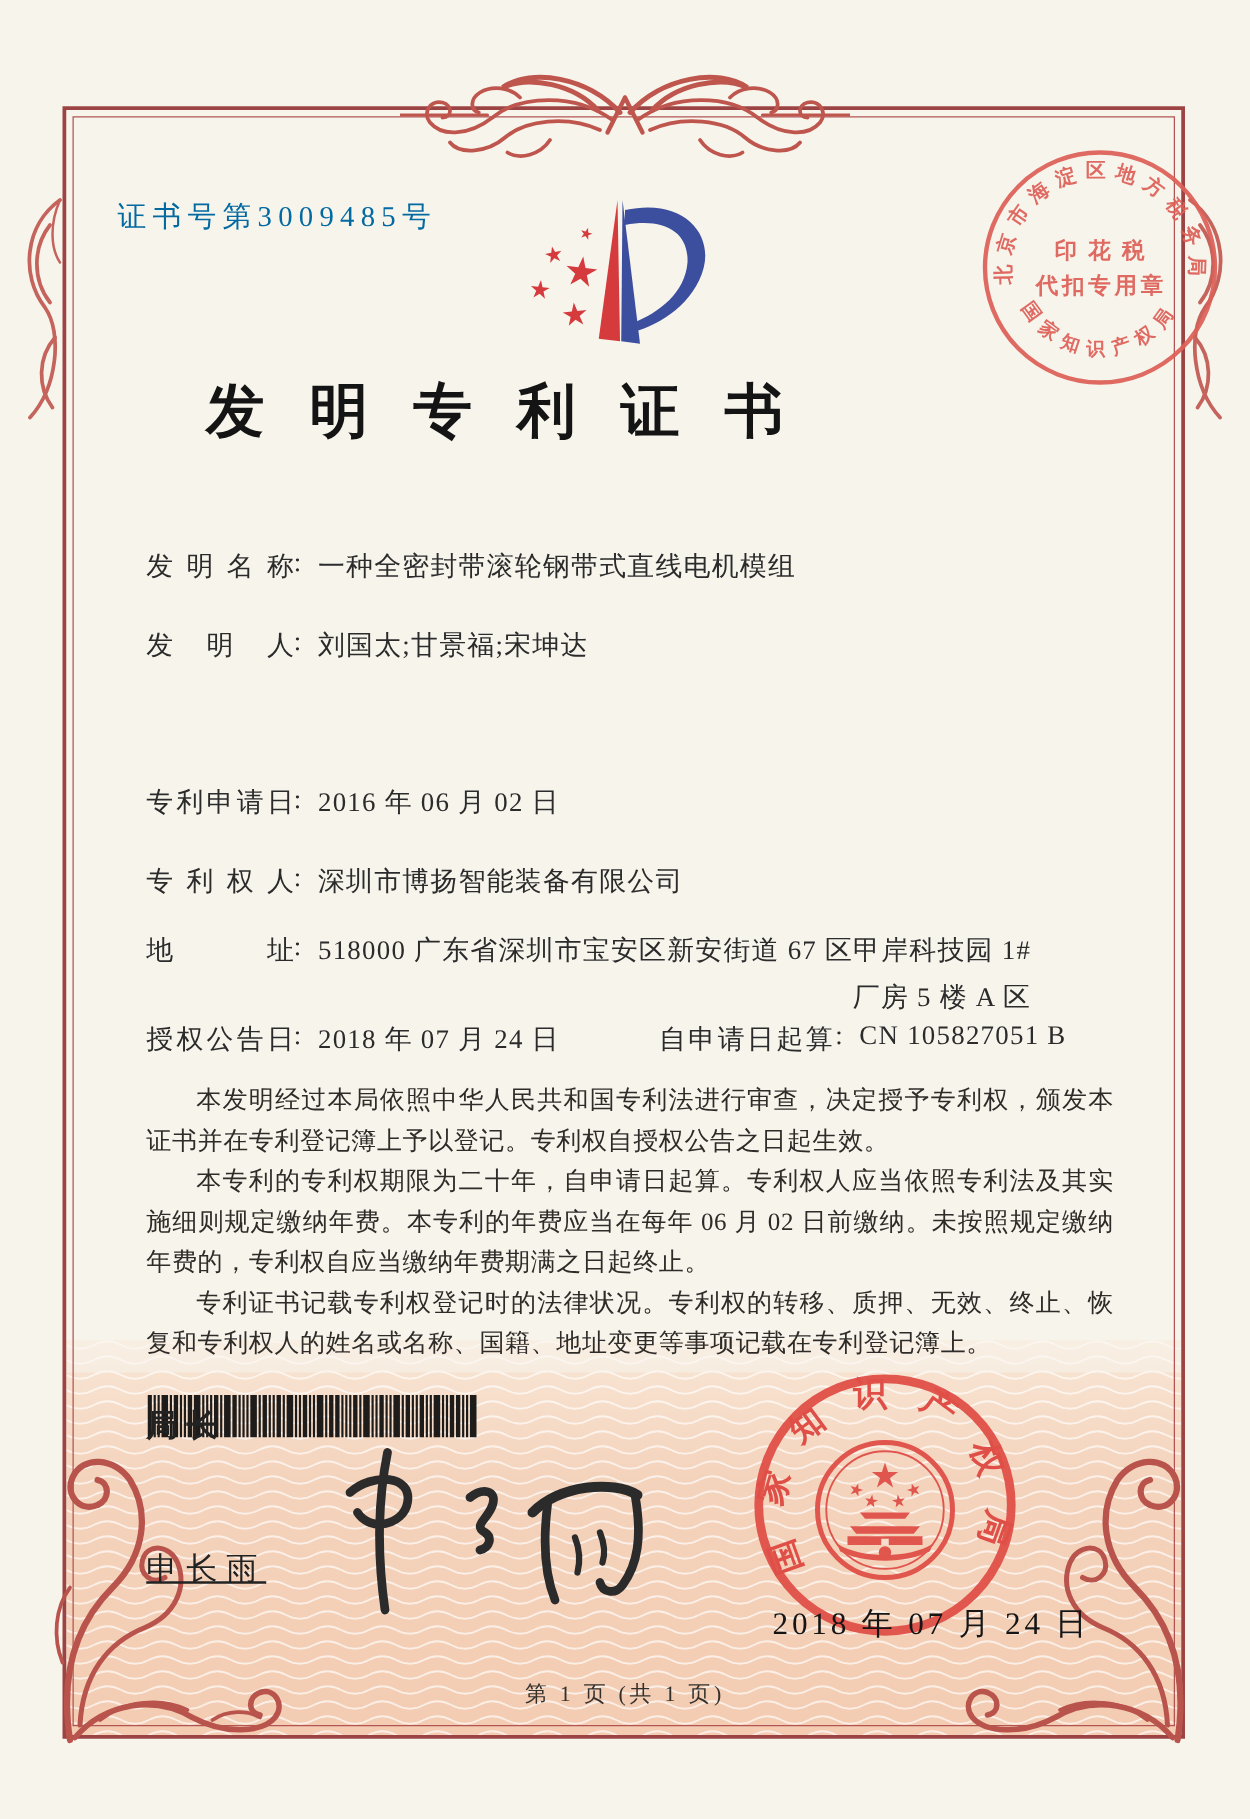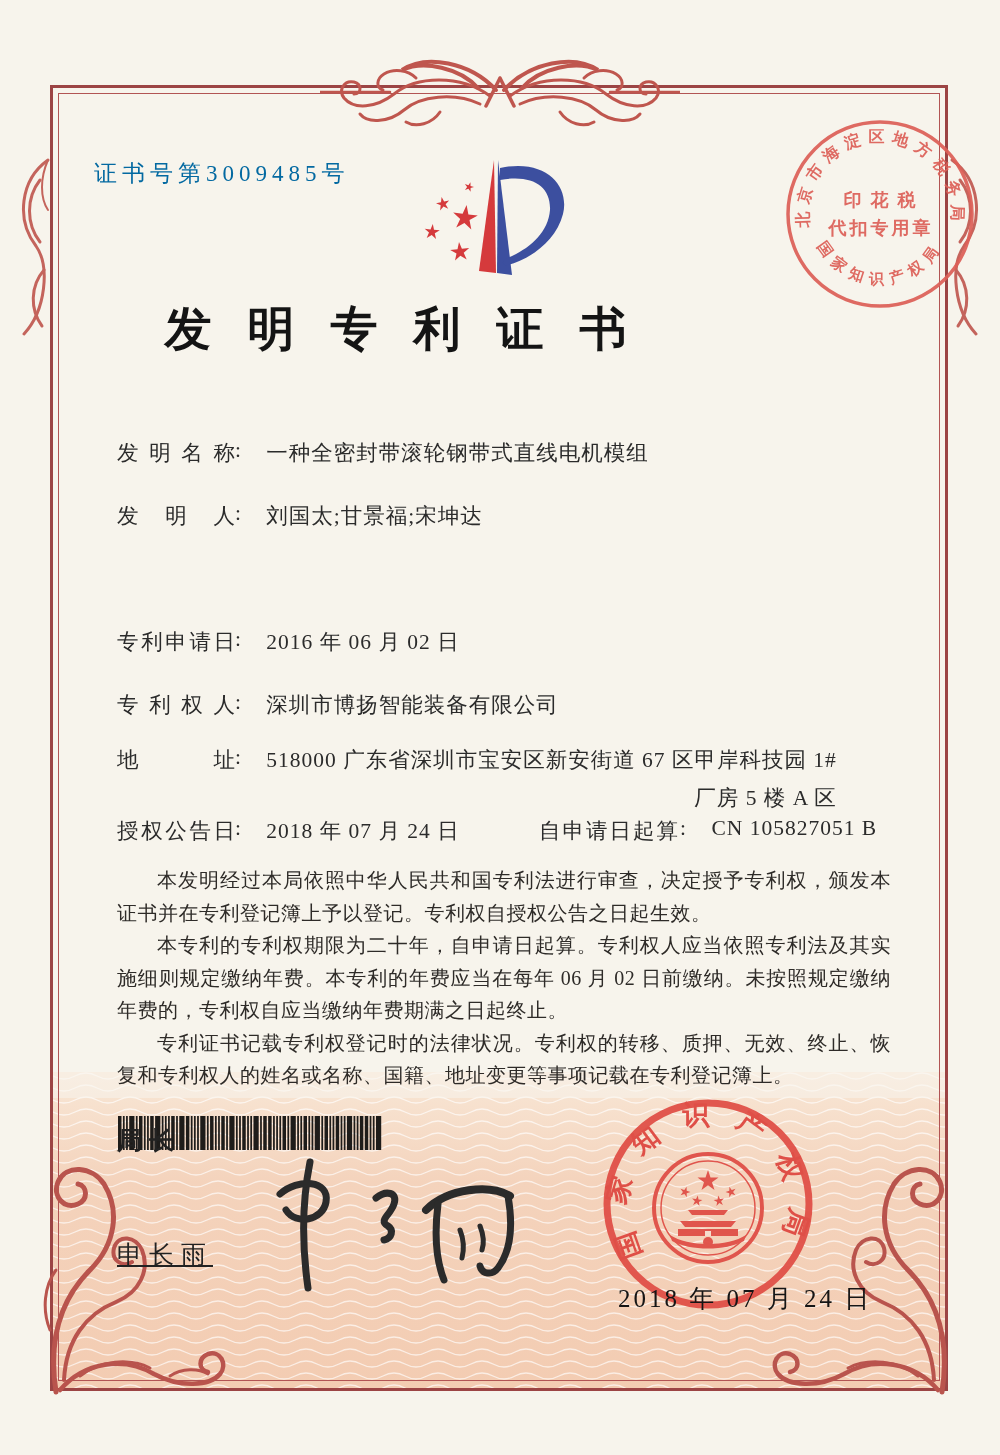--- a/index.html
+++ b/index.html
@@ -12,21 +12,21 @@
   
   .band{position:absolute;left:53px;top:1072px;width:892px;height:316px;z-index:1;}
   
   .cert-no{position:absolute;left:94px;top:146px;font-size:23px;letter-spacing:5px;color:#0369a1;z-index:4;margin-top:12px;}
   .logo{position:absolute;left:408px;top:148px;z-index:4;}
   .title{position:absolute;left:0;width:791px;top:298px;text-align:center;font-size:47px;font-weight:bold;
          letter-spacing:36px;text-indent:36px;color:#141414;z-index:4;}
   .field-row{position:absolute;left:117px;font-size:21.5px;color:#2b2b2b;white-space:nowrap;z-index:4;}
   .flabel{display:inline-block;width:118px;text-align:justify;text-align-last:justify;vertical-align:top;}
   .fcolon{display:inline-block;vertical-align:top;}
-  .fvalue{display:inline-block;margin-left:20px;vertical-align:top;letter-spacing:1px;}
+  .fvalue{display:inline-block;margin-left:8px;vertical-align:top;letter-spacing:1px;}
   .fvalue .line2{display:block;margin-top:9px;text-align:right;}
   .grant-group2{display:inline-block;margin-left:74px;}
   .grant-group2 .g2label{letter-spacing:2px;}
   .body-text{position:absolute;left:117px;top:864px;width:774px;font-size:20px;line-height:32.5px;
              text-align:justify;color:#2e2b28;z-index:4;}
   .body-text p{margin:0;text-indent:2em;letter-spacing:0.5px;}
   .barcode{position:absolute;left:118px;top:1116px;z-index:4;}
   .official-title{position:absolute;left:117px;top:1124px;font-size:25px;letter-spacing:7px;color:#222;z-index:5;
                   font-family:"Liberation Sans","DejaVu Sans",sans-serif;font-weight:bold;}
   .official-name{position:absolute;left:117px;top:1238px;font-size:25px;letter-spacing:7px;color:#222;z-index:5;
@@ -317,14 +317,15 @@
     <text fill="#dd6058" class="stamp-arc-top" text-anchor="middle">
       <textPath href="#stampTop" startOffset="50%">北京市海淀区地方税务局</textPath>
     </text>
     <text fill="#dd6058" class="stamp-center1" x="106" y="94" text-anchor="middle">印花税</text>
     <text fill="#dd6058" class="stamp-center2" x="103" y="122" text-anchor="middle">代扣专用章</text>
     <text fill="#dd6058" class="stamp-arc-bottom" text-anchor="middle">
       <textPath href="#stampBottom" startOffset="50%">国家知识产权局</textPath>
     </text>
   </svg>
 
+  <div class="footer">第 1 页 (共 1 页)</div>
 
 </div>
 
 </body></html>

